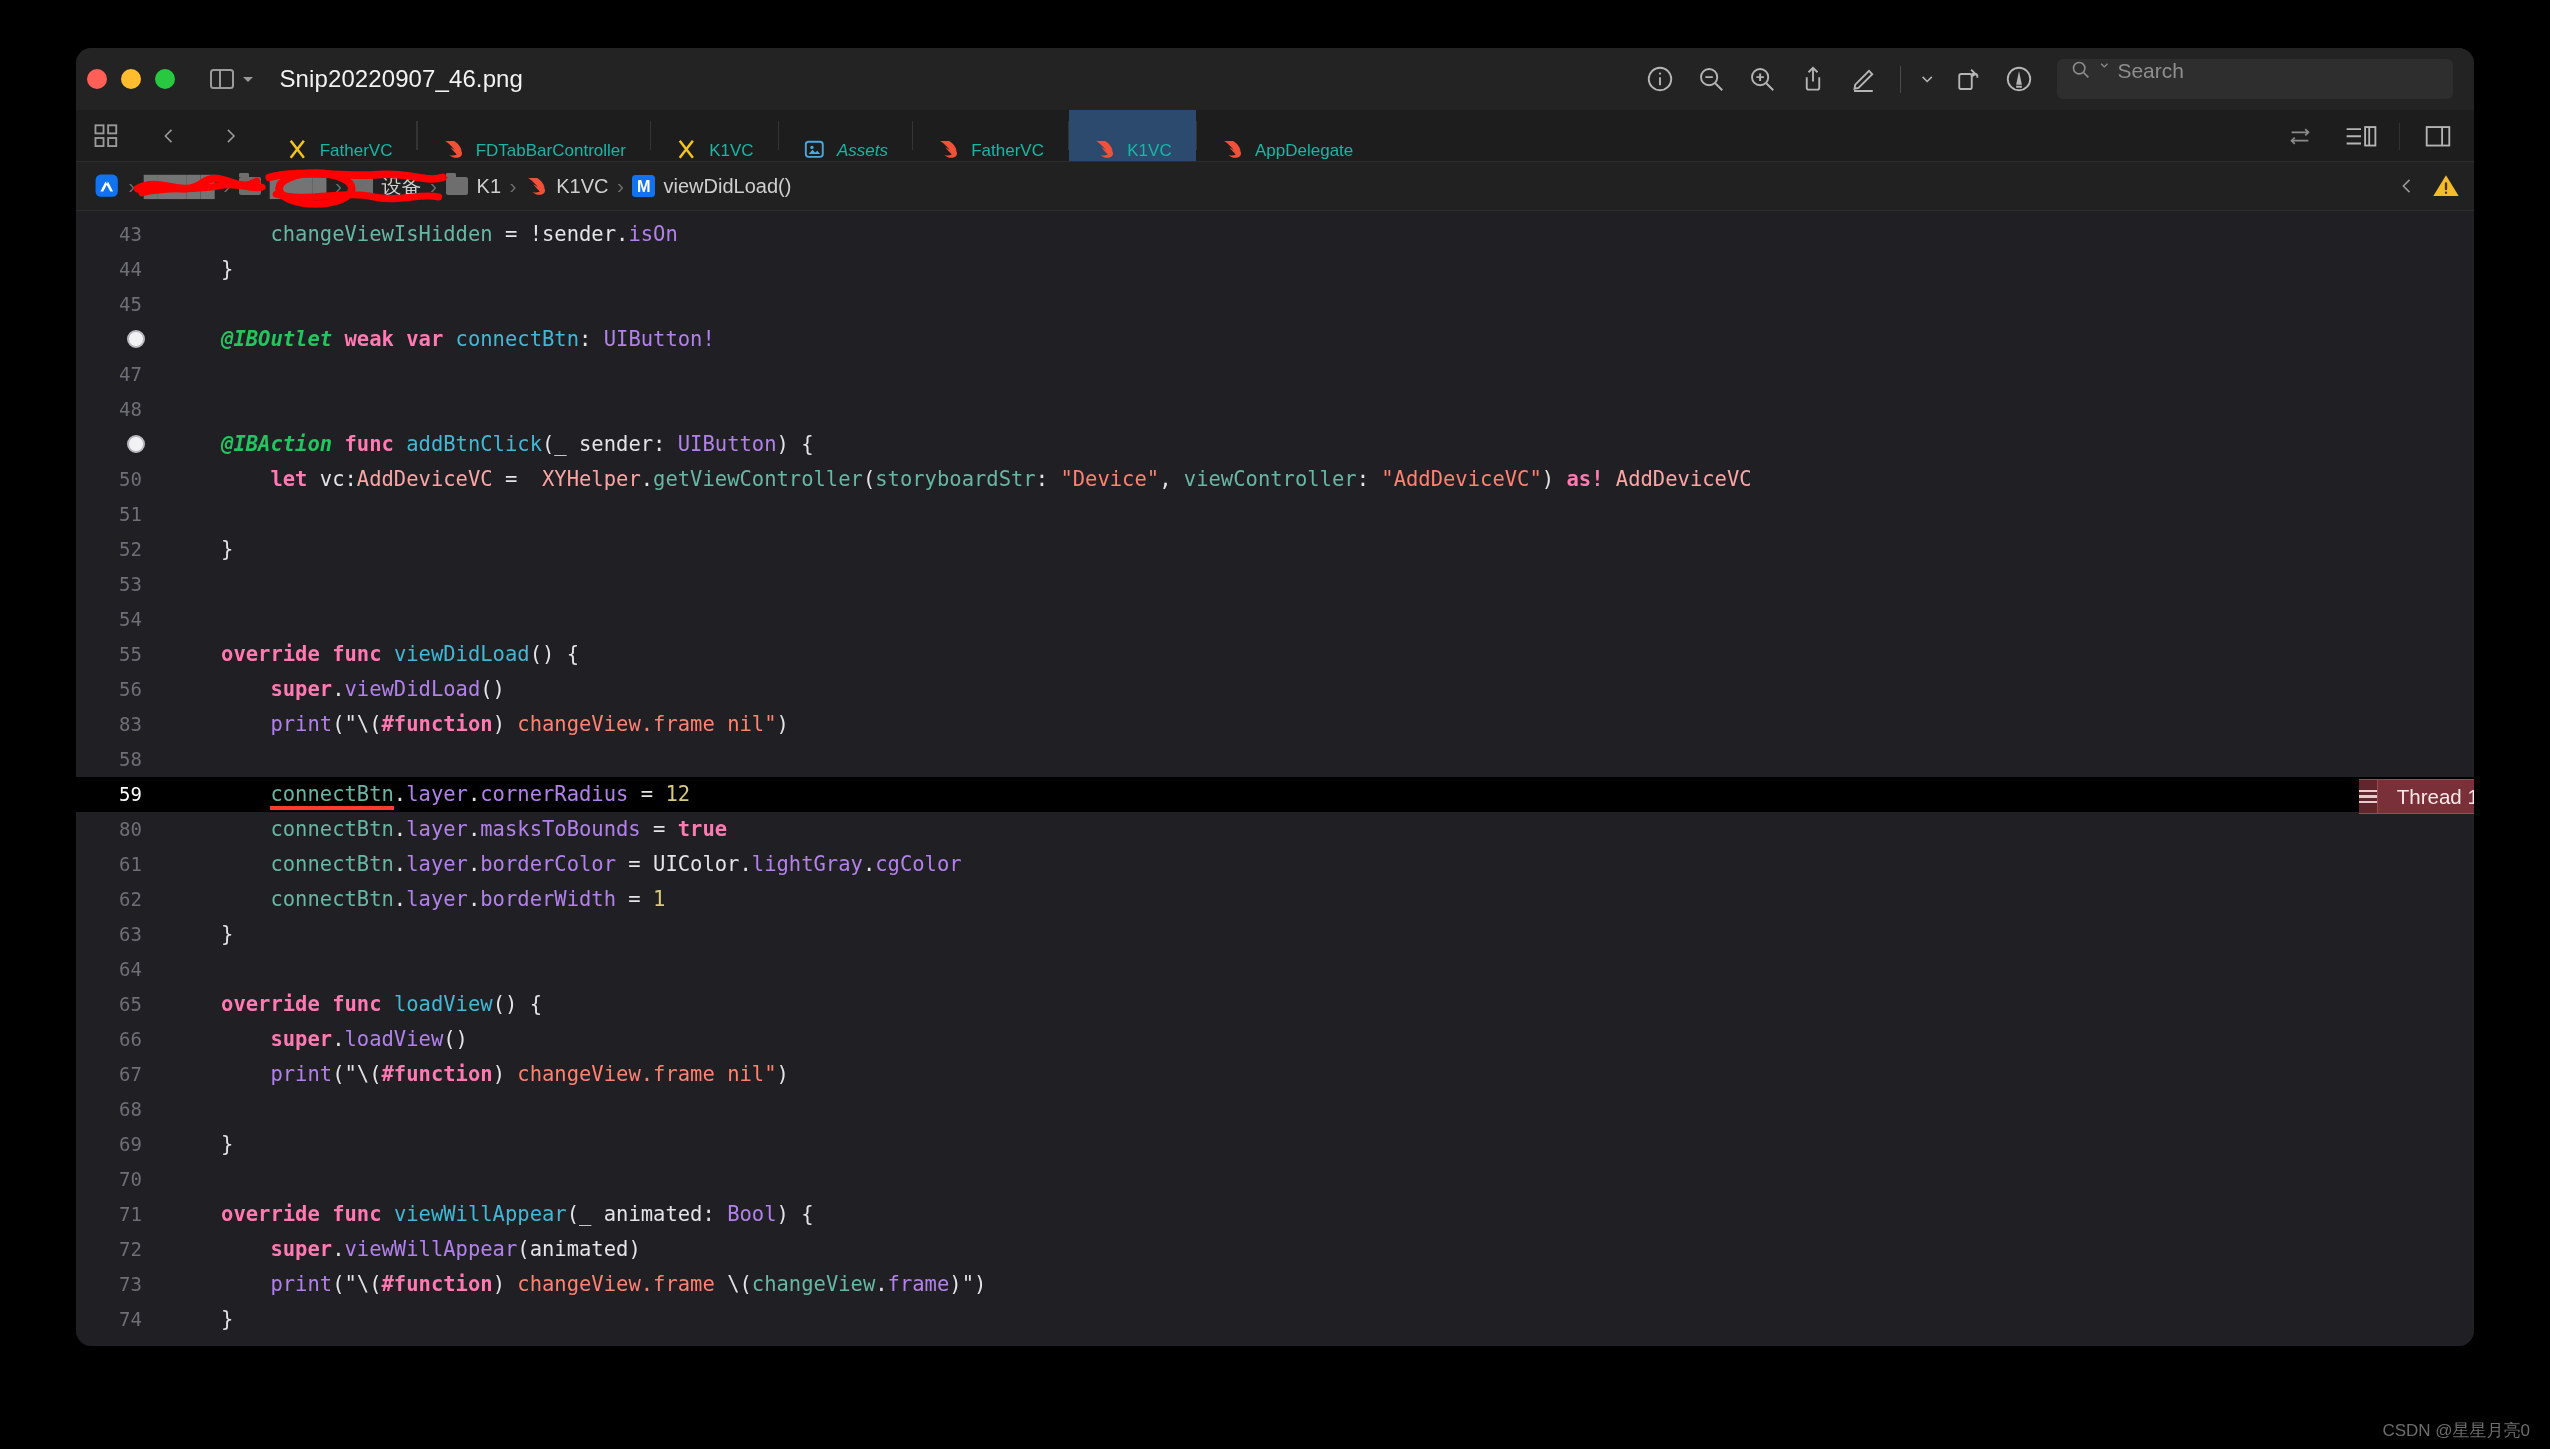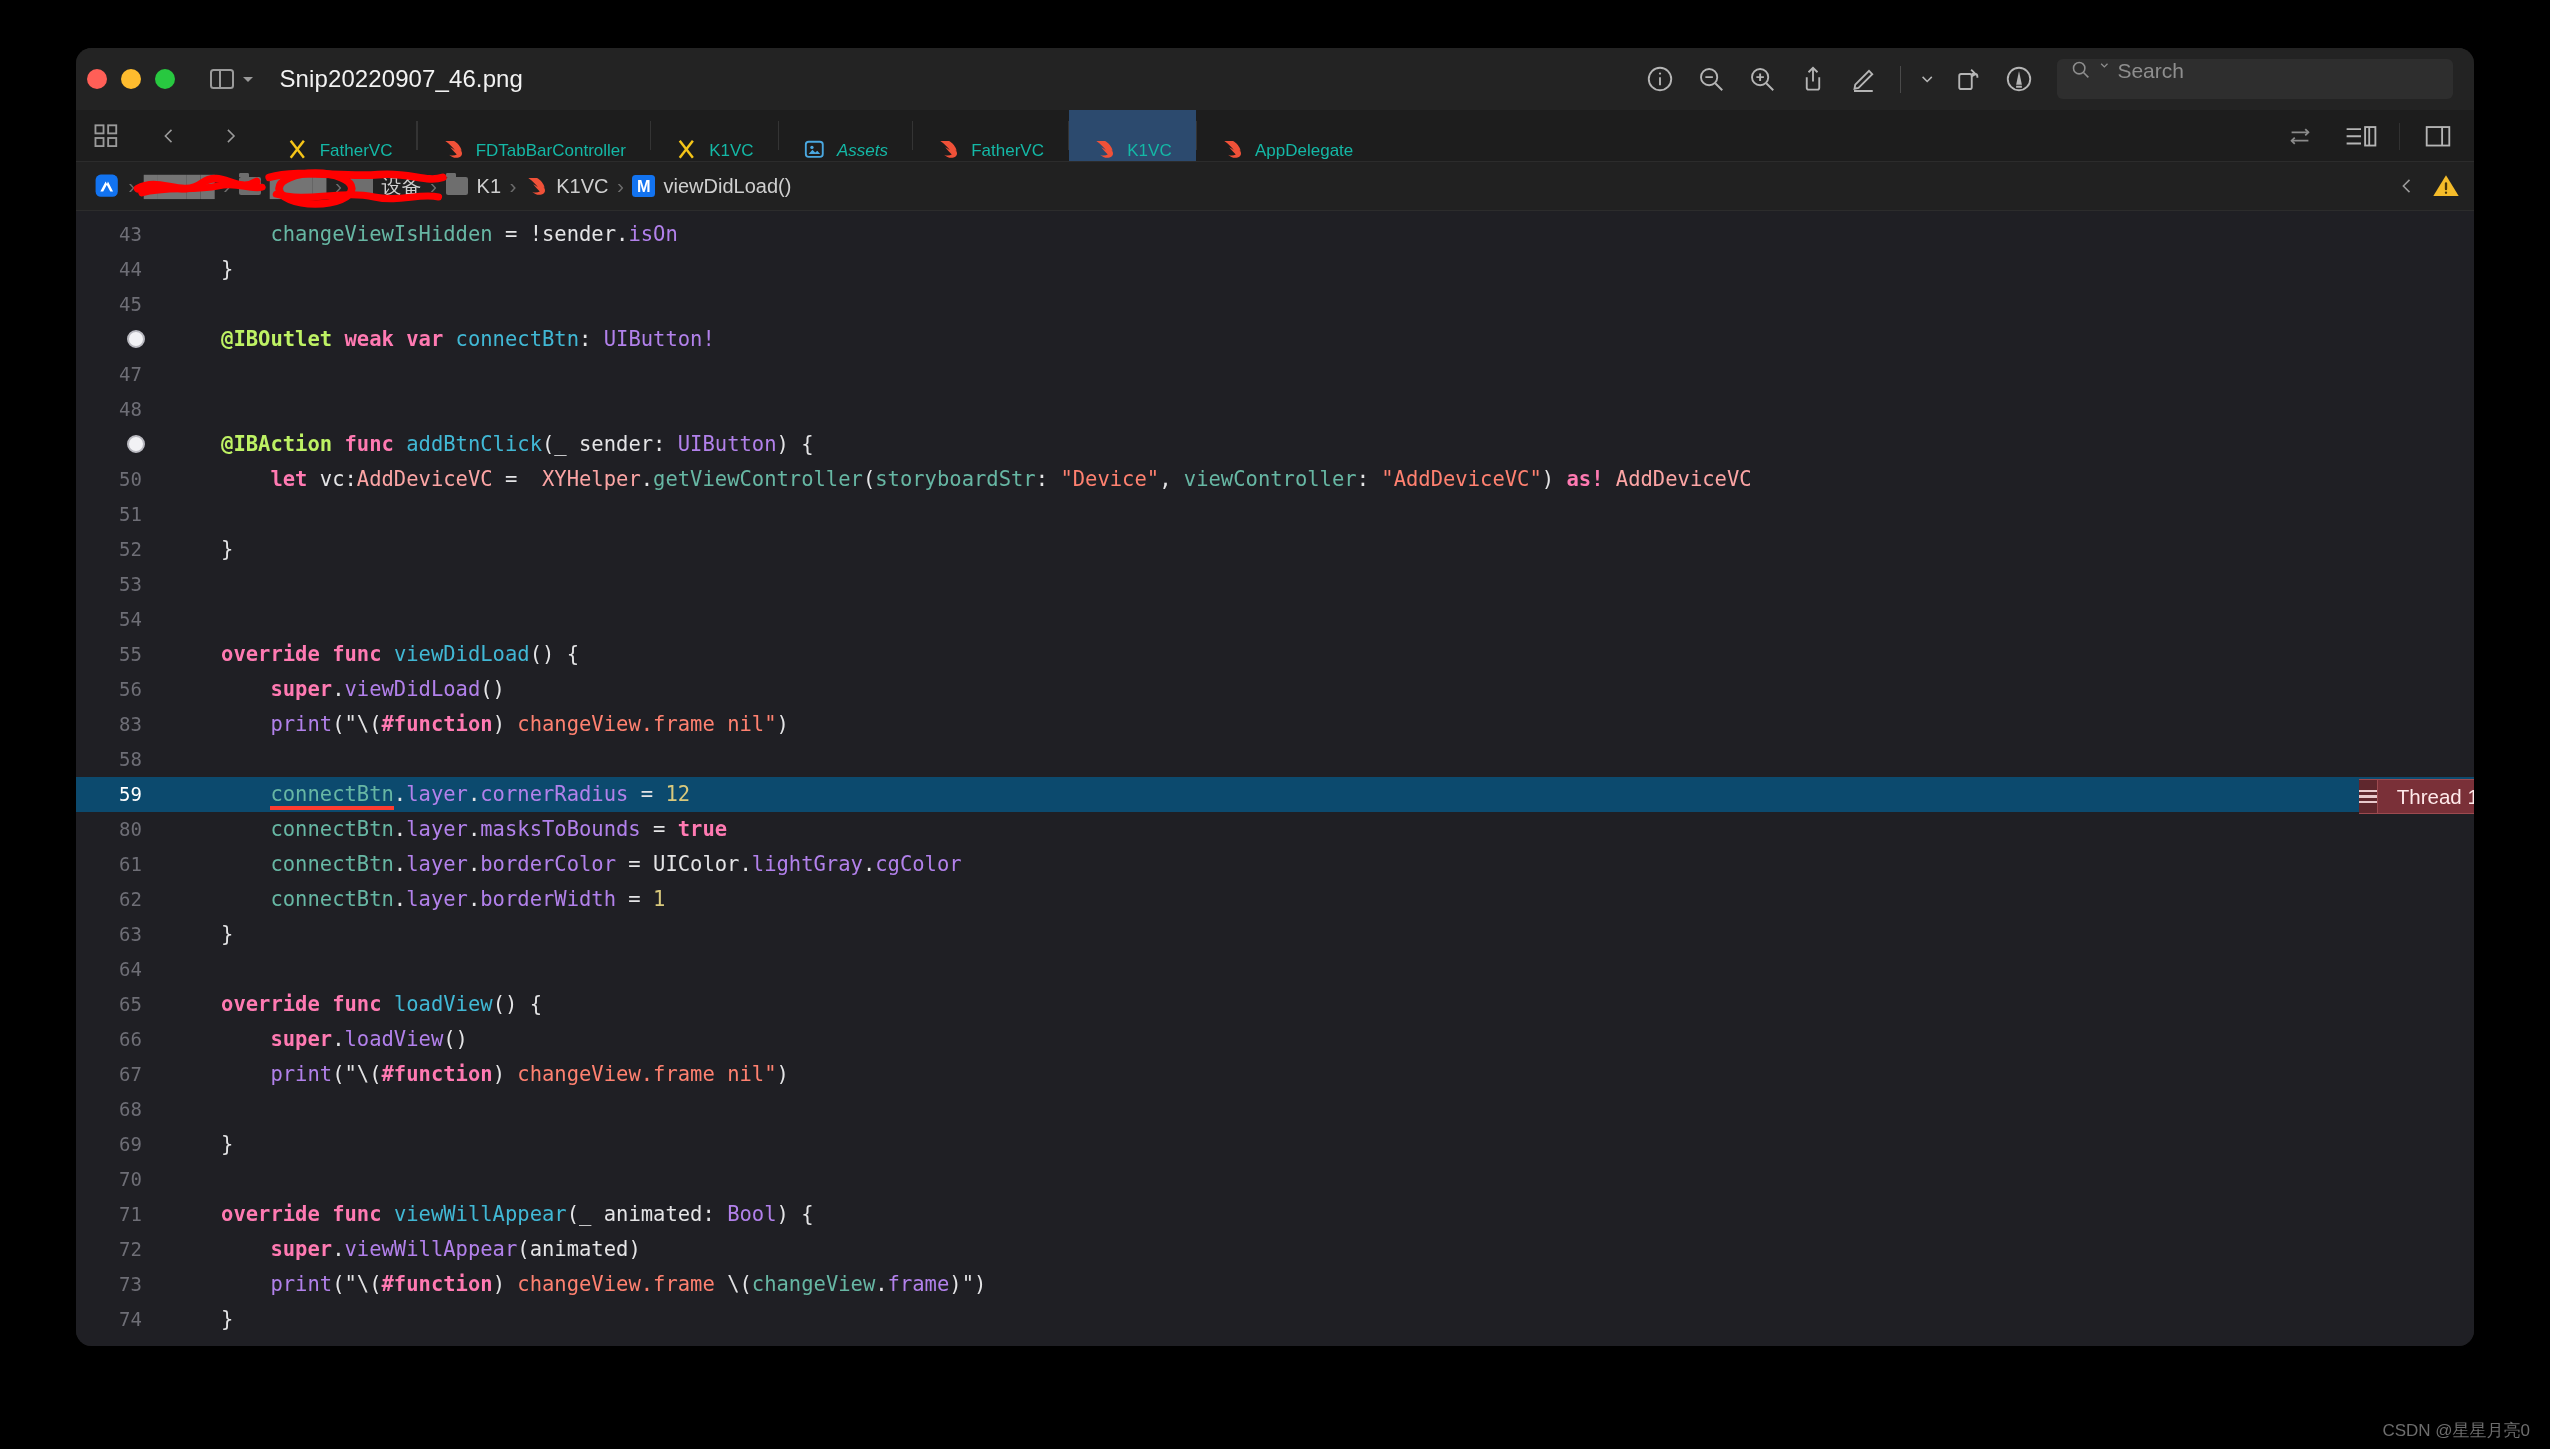--- a/index.html
+++ b/index.html
@@ -135,21 +135,21 @@
     overflow: hidden;
   }
   #code {
     position: relative;
     font-family: "DejaVu Sans Mono", monospace;
     font-size: 20.5px;
     line-height: 35px;
     padding-top: 5.7px;
   }
   .row { position: relative; height: 35px; display:flex; align-items:center; white-space: pre; }
-  .row.err { background: #0c4a6e; }
+  .row.err { background: #000000; }
   .gut {
     width: 83px; min-width: 83px; text-align: right; padding-right: 17px;
     color: #6e6e76; font-size: 19px; user-select:none;
   }
   .row.err .gut { color: #ffffff; }
   .gut-dot {
     width: 83px; min-width: 83px; display:flex; align-items:center; justify-content:flex-end; padding-right: 14px;
   }
   .outlet-circle {
     width: 18.4px; height: 18.4px; border-radius: 50%;
@@ -161,21 +161,21 @@
   
   .kw   { color: #ff7ab2; font-weight: 700; }   
   .fn   { color: #41b8d5; }                      
   .call { color: #67b7a4; }                      
   .mem  { color: #b281eb; }                      
   .type { color: #fca5a5; }                      
   .typep{ color: #b281eb; margin-top: 8px; }                      
   .str  { color: #ff8170; }                      
   .num  { color: #d9c97c; }                      
   .plain{ color: #e4e4e6; }                      
-  .attr { color: #bef264; font-weight: 700; }    
+  .attr { color: #22c55e; font-weight: 700; font-style: italic; }    
   .interp { color: #ff7ab2; font-weight: 700; }  
   .errtok { position: relative; color:#67b7a4; }
   .errtok::after {
     content:""; position:absolute; left:0; right:0; bottom:-4.2px; height:3.5px; background:#ff3b30;
   }
 
   
   #err-banner {
     position: absolute;
     right: 0;

